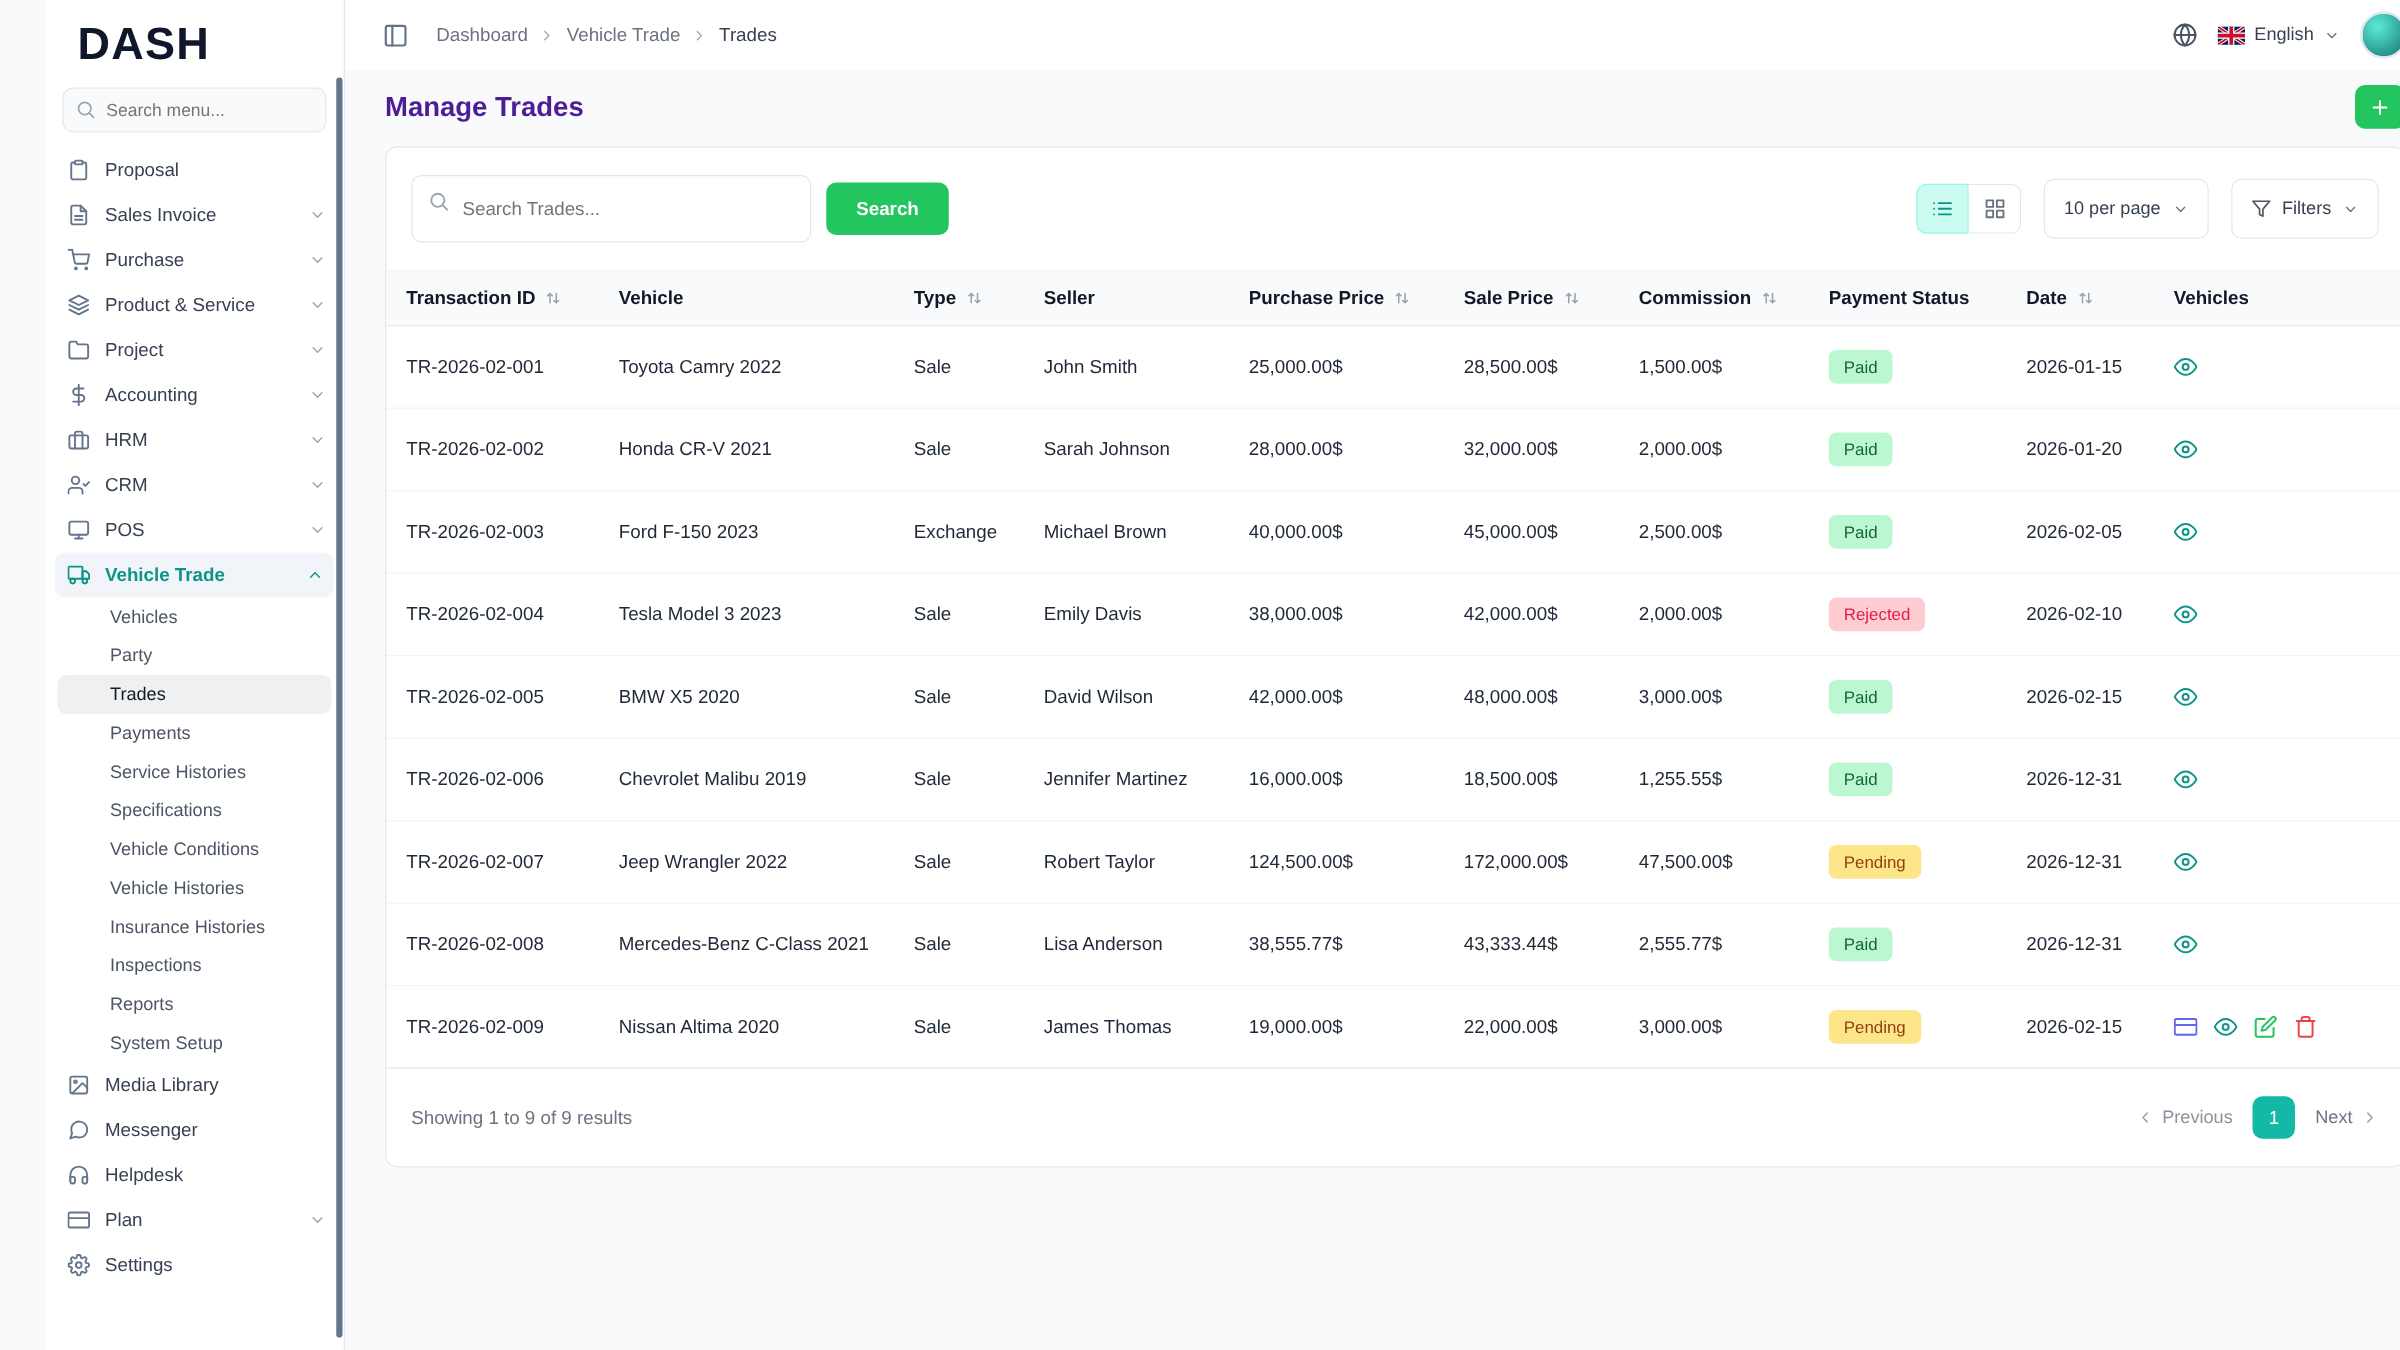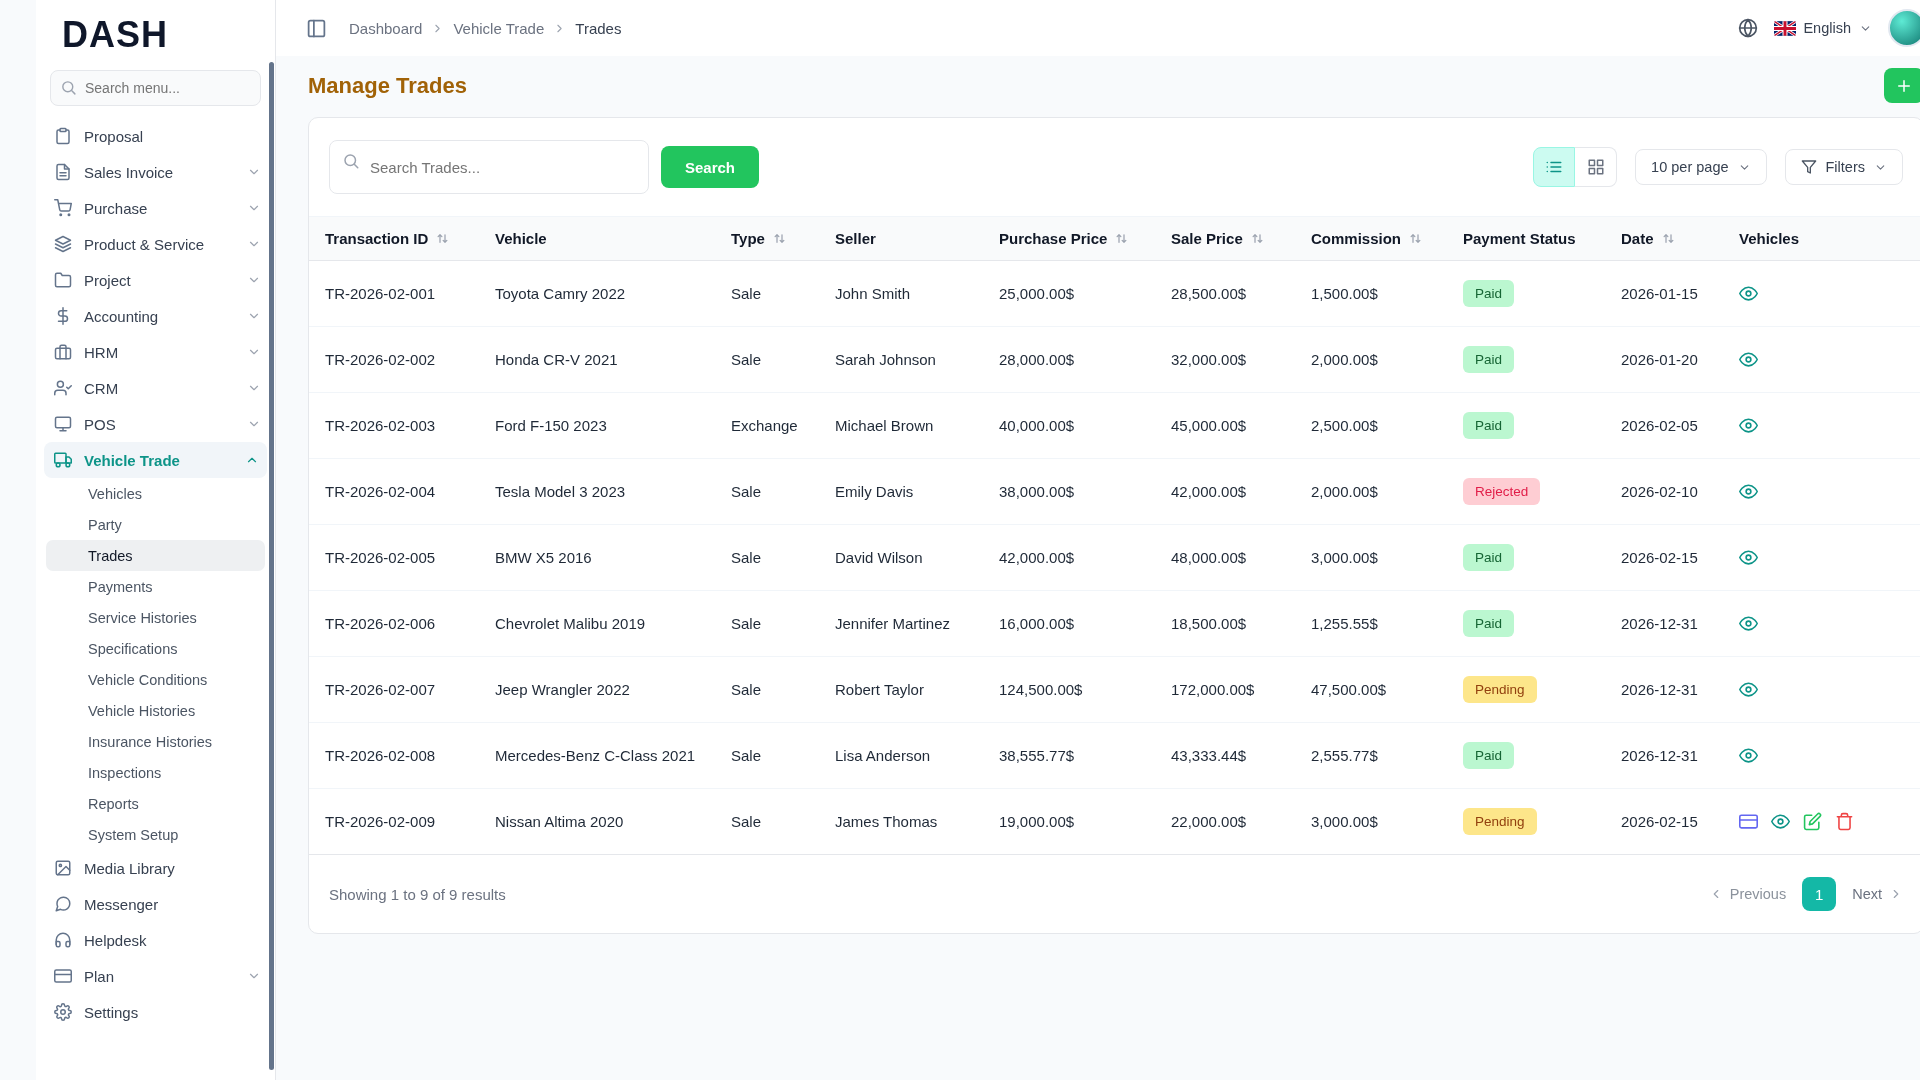--- a/index.html
+++ b/index.html
@@ -35,38 +35,38 @@
   .crumb:last-child .crumb-label { color:#374151; }
   .top-right { display:flex; align-items:center; gap:16px; }
   .globe-btn { width:20px; height:20px; color:#4b5563; cursor:pointer; }
   .lang { display:flex; align-items:center; gap:7px; font-size:14.5px; color:#374151; cursor:pointer; }
   .lang .chev-sm { margin-left:1px; }
   .flag { width:22px; height:15px; border-radius:2px; overflow:hidden; display:inline-block; }
   .chev-sm { width:13px; height:13px; color:#6b7280; display:inline-flex; }
   .avatar { width:38px; height:38px; border-radius:50%; background:radial-gradient(circle at 35% 30%, #5eead4, #0f766e); cursor:pointer; border:2px solid #e2e8f0; }
 
   .page-head { display:flex; align-items:center; justify-content:space-between; padding:12px 32px 0; }
-  .page-title { font-size:22px; font-weight:700; color:#a16207; }
+  .page-title { font-size:22px; font-weight:700; color:#4c1d95; }
   .add-btn { width:40px; height:35px; background:var(--green,#22c55e); color:#fff; border:none; border-radius:8px; display:flex; align-items:center; justify-content:center; cursor:pointer; }
   .add-btn .icon { width:18px; height:18px; }
 
   .card { margin:14px 32px 0; background:#fff; border:1px solid #e5e7eb; border-radius:10px; overflow:hidden; }
   .card-toolbar { display:flex; align-items:center; padding:22px 20px; gap:12px; }
   .trade-search { position:relative; width:320px; }
   .trade-search input { width:100%; height:54px; border:1px solid #e5e7eb; border-radius:8px; padding:0 14px 0 40px; font-size:15px; color:#374151; outline:none; background:#fff; }
   .trade-search .s-ico { position:absolute; left:13px; top:12px; width:18px; height:18px; color:#9ca3af; }
   .search-btn { height:42px; padding:0 24px; background:var(--green,#22c55e); color:#fff; border:none; border-radius:8px; font-size:15px; font-weight:600; cursor:pointer; }
   .toolbar-right { display:flex; align-items:center; gap:18px; margin-left:auto; }
   .view-toggle { display:flex; }
   .vt-btn { width:42px; height:40px; display:flex; align-items:center; justify-content:center; border:1px solid #e5e7eb; background:#fff; cursor:pointer; color:#6b7280; }
   .vt-btn .icon { width:18px; height:18px; }
   .vt-btn.active { background:var(--teal_light,#ccfbf1); color:var(--teal_dark,#0d9488); border-color:#99f6e4; }
   .vt-btn:first-child { border-radius:8px 0 0 8px; }
   .vt-btn:last-child { border-radius:0 8px 8px 0; border-left:none; }
-  .per-page, .filters-btn { height:36px; display:flex; align-items:center; gap:9px; border:1px solid #e5e7eb; background:#fff; border-radius:8px; padding:0 15px; font-size:14.5px; color:#374151; cursor:pointer; white-space:nowrap; }
+  .per-page, .filters-btn { height:48px; display:flex; align-items:center; gap:9px; border:1px solid #e5e7eb; background:#fff; border-radius:8px; padding:0 15px; font-size:14.5px; color:#374151; cursor:pointer; white-space:nowrap; }
   .filters-btn .f-icon { width:16px; height:16px; color:#4b5563; }
 
   table { width:100%; border-collapse:collapse; table-layout:fixed; }
   thead th { background:#f9fafb; text-align:left; font-size:15px; font-weight:700; color:#111827; padding:13px 16px; border-top:1px solid #f1f5f9; border-bottom:1px solid #e5e7eb; white-space:nowrap; overflow:hidden; }
   .th-inner { display:inline-flex; align-items:center; gap:7px; }
   .sort-icon { width:15px; height:15px; color:#9ca3af; cursor:pointer; flex:none; }
   tbody td { padding:0 16px; height:66px; font-size:15px; color:#1f2937; border-bottom:1px solid #f1f5f9; white-space:nowrap; overflow:hidden; }
   tbody tr:last-child td { border-bottom:1px solid #e5e7eb; }
   .badge { display:inline-block; padding:6px 12px; border-radius:6px; font-size:13.5px; font-weight:500; }
   .badge.s-paid { background:var(--paid_bg,#bbf7d0); color:var(--paid_text,#166534); }
@@ -709,21 +709,21 @@
                       <path d="M1 12s4-8 11-8 11 8 11 8-4 8-11 8-11-8-11-8z"></path>
                       <circle cx="12" cy="12" r="3"></circle>
                     </svg>
                   </span>
                   </div>
               </td>
             </tr>
 
             <tr>
               <td>TR-2026-02-005</td>
-              <td>BMW X5 2016</td>
+              <td>BMW X5 2020</td>
               <td>Sale</td>
               <td>David Wilson</td>
               <td>42,000.00$</td>
               <td>48,000.00$</td>
               <td>3,000.00$</td>
               <td>
                 <span class="badge s-paid">Paid</span>
               </td>
               <td>2026-02-15</td>
               <td>

